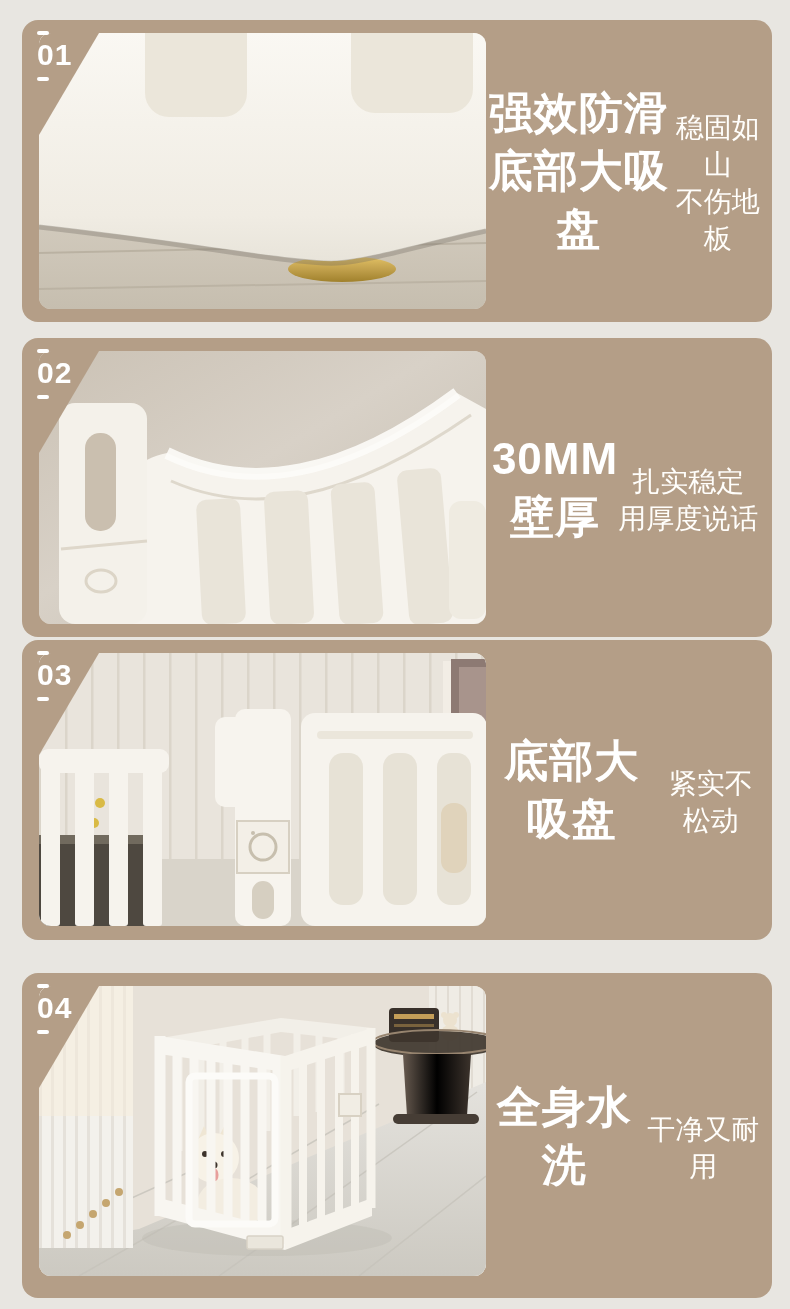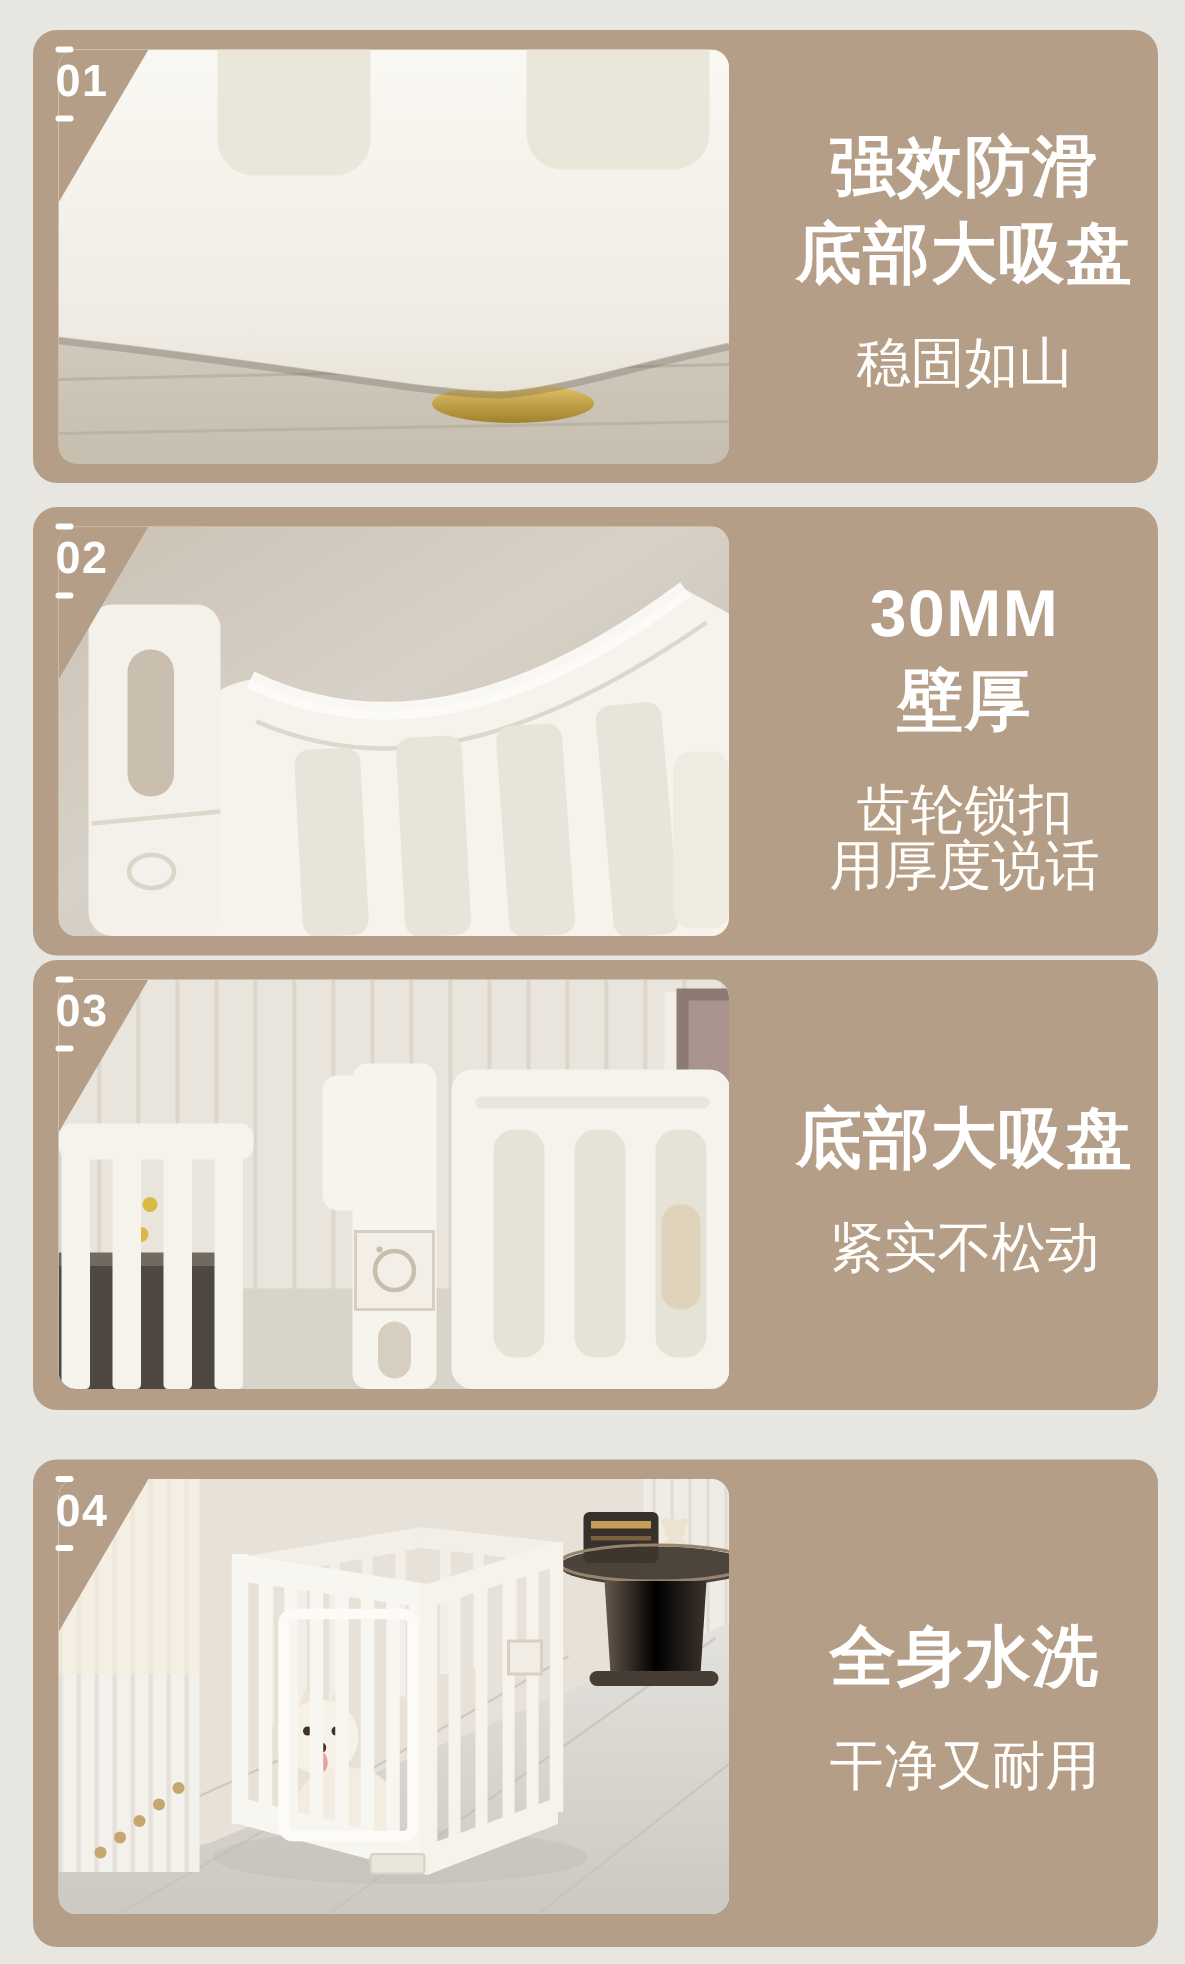--- a/index.html
+++ b/index.html
@@ -38,25 +38,25 @@
     display:flex;flex-direction:column;align-items:flex-start;
   }
   .badge .dash{width:12px;height:4px;border-radius:2px;background:#ffffff;}
   .badge .num{
     color:#ffffff;font-size:30px;font-weight:700;line-height:1;
     letter-spacing:1px;margin:5px 0 7px 0;
   }
 
   .text-block{
     position:absolute;left:464px;right:8px;top:0;bottom:0;
-    display:flex;flex-direction:column;justify-content:center;align-items:center;
-    text-align:center;color:#ffffff;padding-left:36px;
+    display:flex;flex-direction:row;justify-content:center;align-items:center;
+    text-align:center;color:#ffffff;
   }
   .title{font-size:44px;font-weight:700;line-height:58px;letter-spacing:1px;}
-  .subtitle{margin-top:24px;font-size:36px;line-height:37px;font-weight:400;color:#fffefb;}
+  .subtitle{margin-top:24px;font-size:28px;line-height:37px;font-weight:400;color:#fffefb;}
 </style>
 </head>
 <body>
 
 <div class="page">
 
   <section class="card" id="card1">
     <div class="photo">
       <svg viewBox="0 0 447 276" preserveAspectRatio="none">
         <defs>
@@ -91,20 +91,21 @@
       <div class="num">01</div>
       <span class="dash"></span>
     </div>
     <div class="text-block">
       <div class="title">
         <div>强效防滑</div>
         <div>底部大吸盘</div>
       </div>
       <div class="subtitle">
         <div>稳固如山</div>
+        <div>不伤地板</div>
       </div>
     </div>
   </section>
 
   <section class="card" id="card2">
     <div class="photo">
       <svg viewBox="0 0 447 273" preserveAspectRatio="none">
         <defs>
           <linearGradient id="g2bg" x1="0" y1="0" x2="1" y2="1">
             <stop offset="0" stop-color="#cbc2b5"></stop>
@@ -134,21 +135,21 @@
       <span class="dash"></span>
       <div class="num">02</div>
       <span class="dash"></span>
     </div>
     <div class="text-block">
       <div class="title">
         <div>30MM</div>
         <div>壁厚</div>
       </div>
       <div class="subtitle">
-        <div>齿轮锁扣</div>
+        <div>扎实稳定</div>
         <div>用厚度说话</div>
       </div>
     </div>
   </section>
 
   <section class="card" id="card3">
     <div class="photo">
       <svg viewBox="0 0 447 273" preserveAspectRatio="none">
         <defs>
           <pattern id="p3wall" width="26" height="12" patternUnits="userSpaceOnUse">

